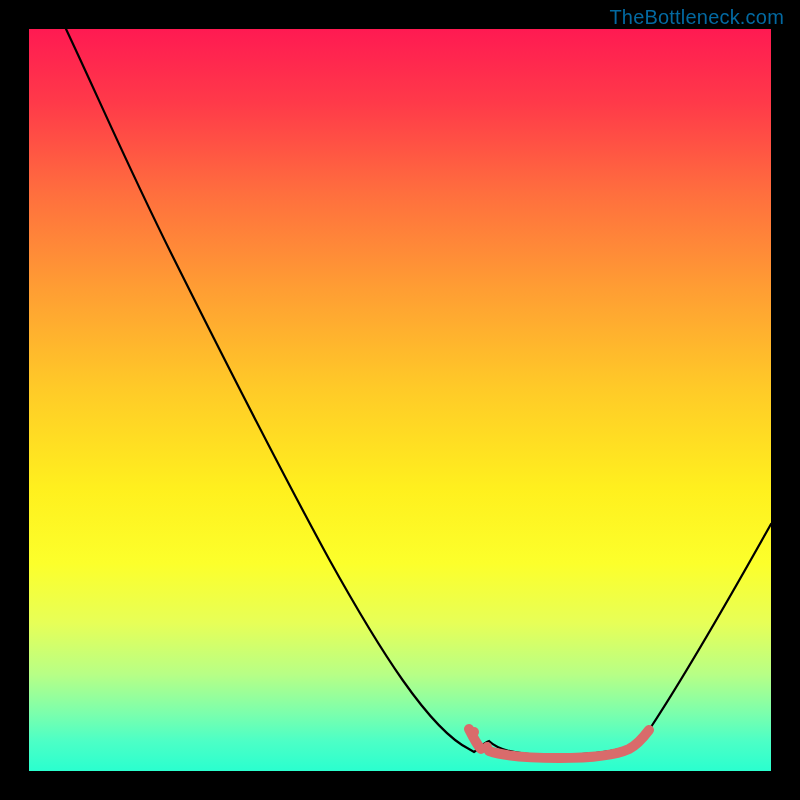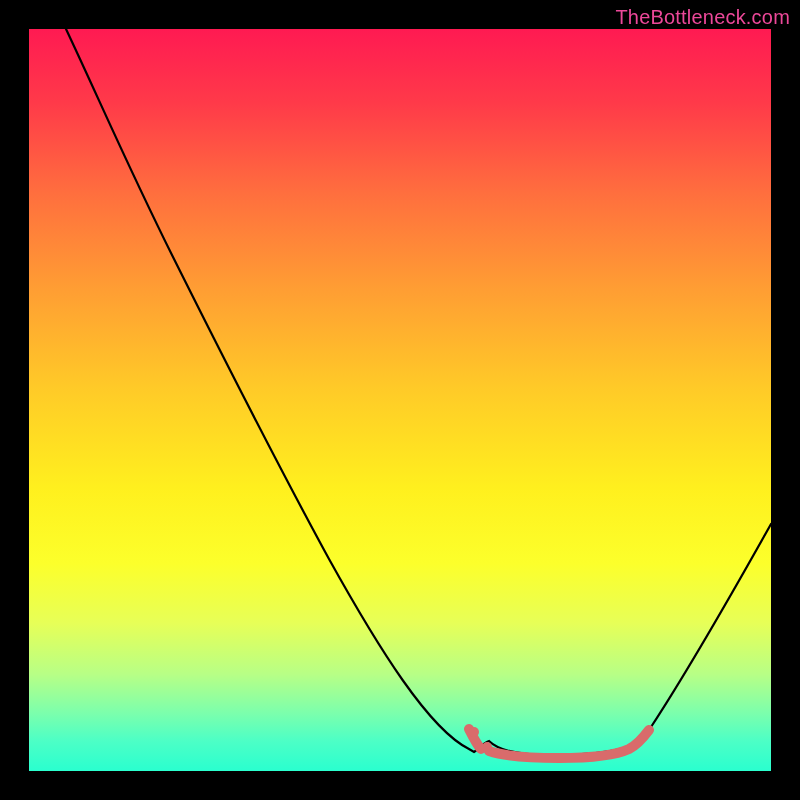--- a/index.html
+++ b/index.html
@@ -28,22 +28,22 @@
       #e7ff57 80%,
       #b7ff86 87%,
       #7effab 92%,
       #4cffc6 96%,
       #2affcf 100%
     );
   }
   .watermark {
     position: absolute;
     top: 6px;
-    right: 10px;
-    color: #ec4899;
+    right: 16px;
+    color: #0369a1;
     font-size: 20px;
     font-weight: 500;
     letter-spacing: 0.2px;
   }
   svg.curve {
     position: absolute;
     left: 0;
     top: 0;
     width: 742px;
     height: 742px;

